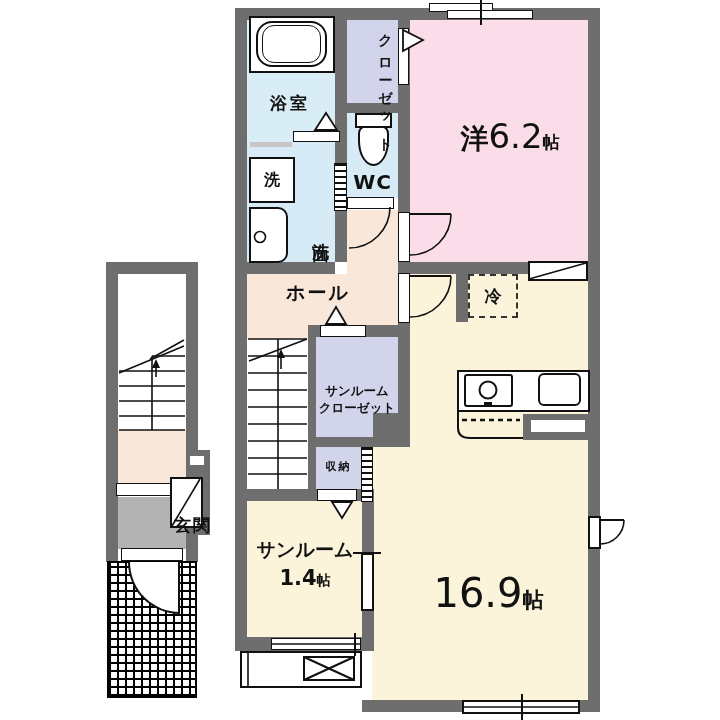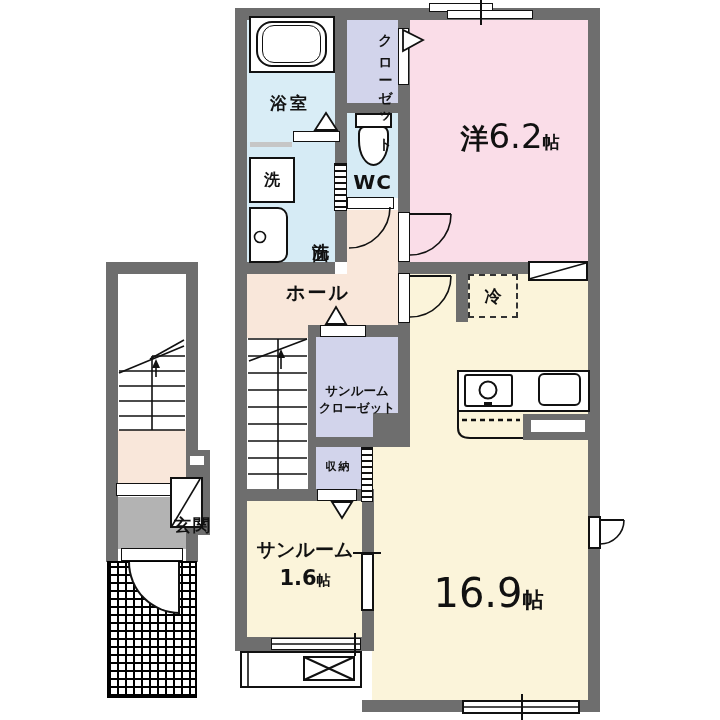--- a/index.html
+++ b/index.html
@@ -212,19 +212,19 @@
   <div class="lbl" style="left:315px;top:455px;width:47px;height:22px;font-size:11px;letter-spacing:2px;">収納</div>
   <div class="lbl" style="left:468px;top:276px;width:50px;height:40px;font-size:17px;">冷</div>
 
   <div class="lbl" style="left:416px;top:570px;width:145px;height:50px;align-items:baseline;">
     <span style="font-size:40px;font-weight:400;">16.9</span>
       <span style="font-size:21px;font-weight:bold;">帖</span>
   </div>
 
   <div class="lbl" style="left:248px;top:537px;width:114px;height:26px;font-size:19px;">サンルーム</div>
   <div class="lbl" style="left:248px;top:566px;width:114px;height:28px;align-items:baseline;">
-    <span style="font-size:21px;font-weight:bold;">1.6</span>
+    <span style="font-size:21px;font-weight:bold;">1.4</span>
       <span style="font-size:14px;font-weight:bold;">帖</span>
   </div>
 
   <div class="lbl" style="left:118px;top:505px;width:68px;height:40px;font-size:17px;letter-spacing:2px;padding-left:41px;">玄関</div>
 
 </div>
 
 </body></html>

